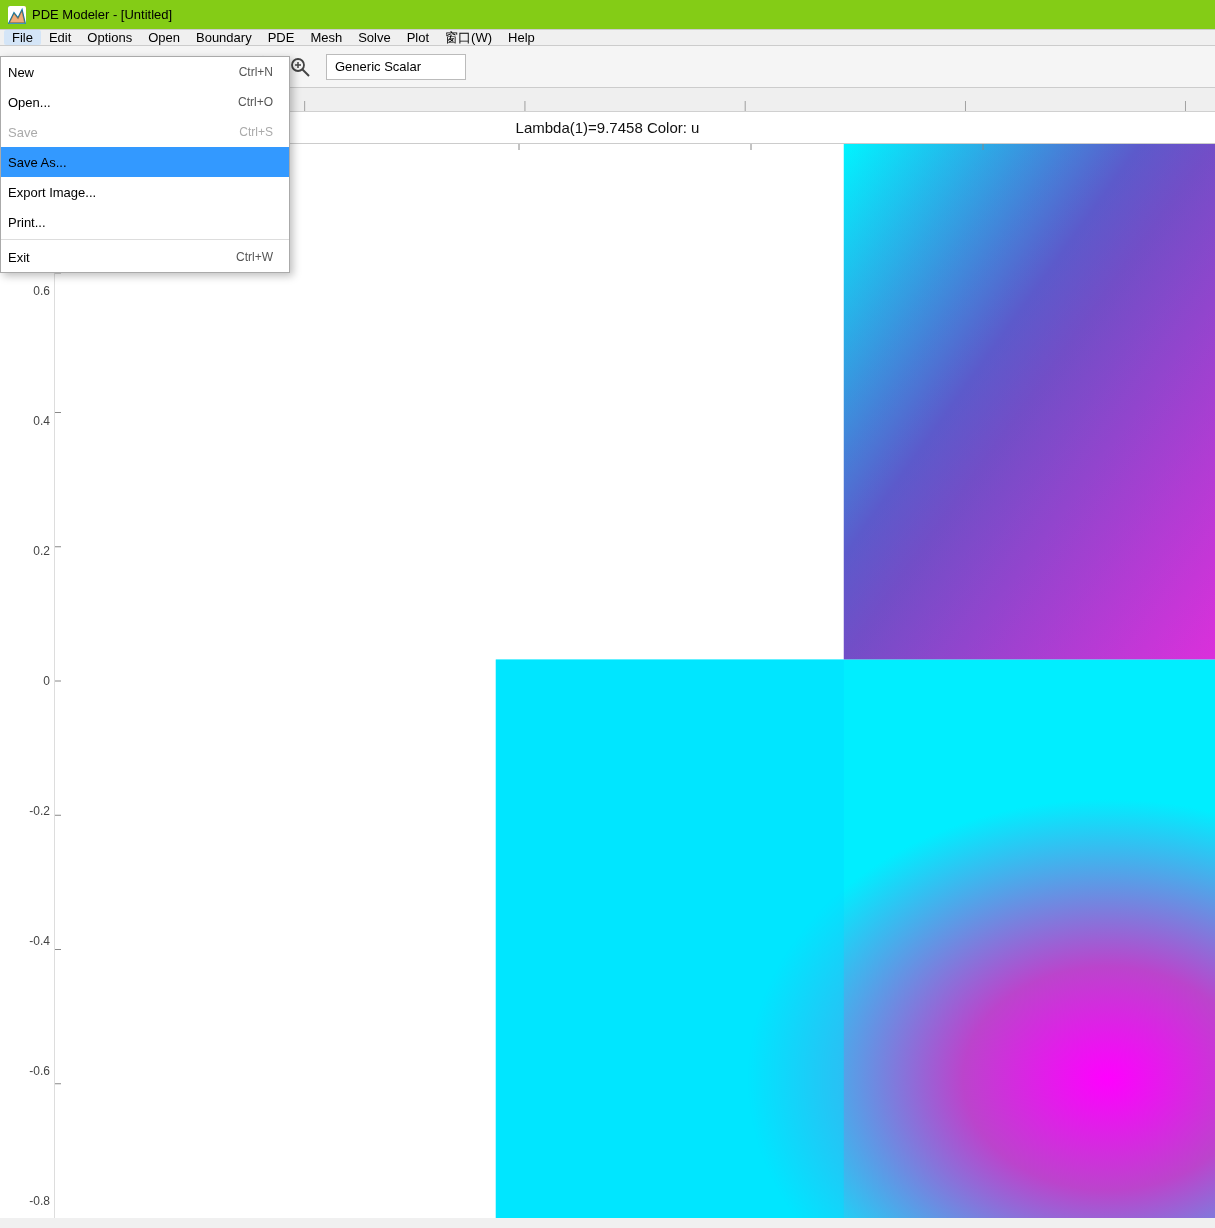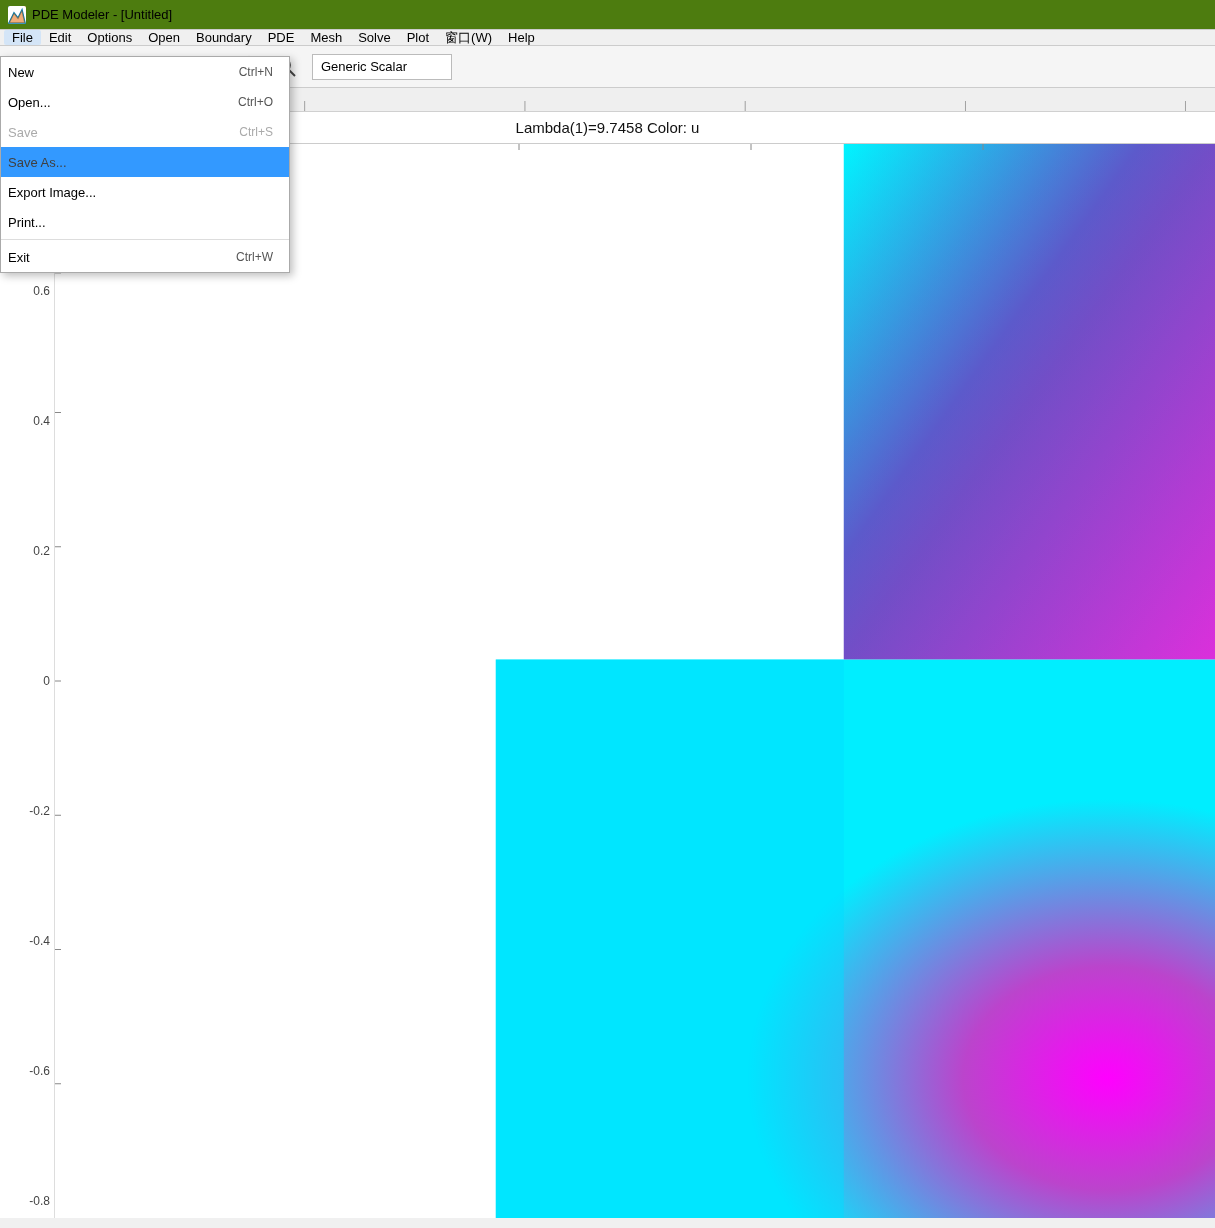--- a/index.html
+++ b/index.html
@@ -8,21 +8,21 @@
       font-size: 13px;
       background: #f0f0f0;
       width: 1215px;
       height: 1228px;
       overflow: hidden;
       user-select: none;
     }
 
     
     #title-bar {
-      background: #4d7c0f;
+      background: #84cc16;
       border-bottom: 1px solid #ccc;
       padding: 4px 8px;
       display: flex;
       align-items: center;
       gap: 6px;
       height: 30px;
     }
     #title-bar .matlab-icon {
       width: 18px;
       height: 18px;
@@ -52,21 +52,21 @@
     }
     .menu-item.active { background: #d4e5f7; }
 
     
     #toolbar {
       background: #f5f5f5;
       border-bottom: 1px solid #ccc;
       display: flex;
       align-items: center;
       height: 42px;
-      padding: 2px 10px;
+      padding: 2px 24px;
       gap: 3px;
     }
     .toolbar-btn {
       width: 34px;
       height: 34px;
       display: flex;
       align-items: center;
       justify-content: center;
       border: 1px solid transparent;
       border-radius: 3px;
@@ -161,21 +161,21 @@
     .dropdown-item {
       display: flex;
       align-items: center;
       justify-content: space-between;
       padding: 5px 16px 5px 7px;
       cursor: pointer;
       font-size: 13px;
       color: #000;
       height: 30px;
     }
-    .dropdown-item.active { background: #3399ff; color: #404040; }
+    .dropdown-item.active { background: #3399ff; color: #000000; }
     .dropdown-item.disabled { color: #aaa; cursor: default; }
     .dropdown-item .shortcut {
       font-size: 12px;
       color: #555;
     }
     .dropdown-item.active .shortcut { color: #eee; }
     .dropdown-separator {
       border: none;
       border-top: 1px solid #ddd;
       margin: 2px 0;

